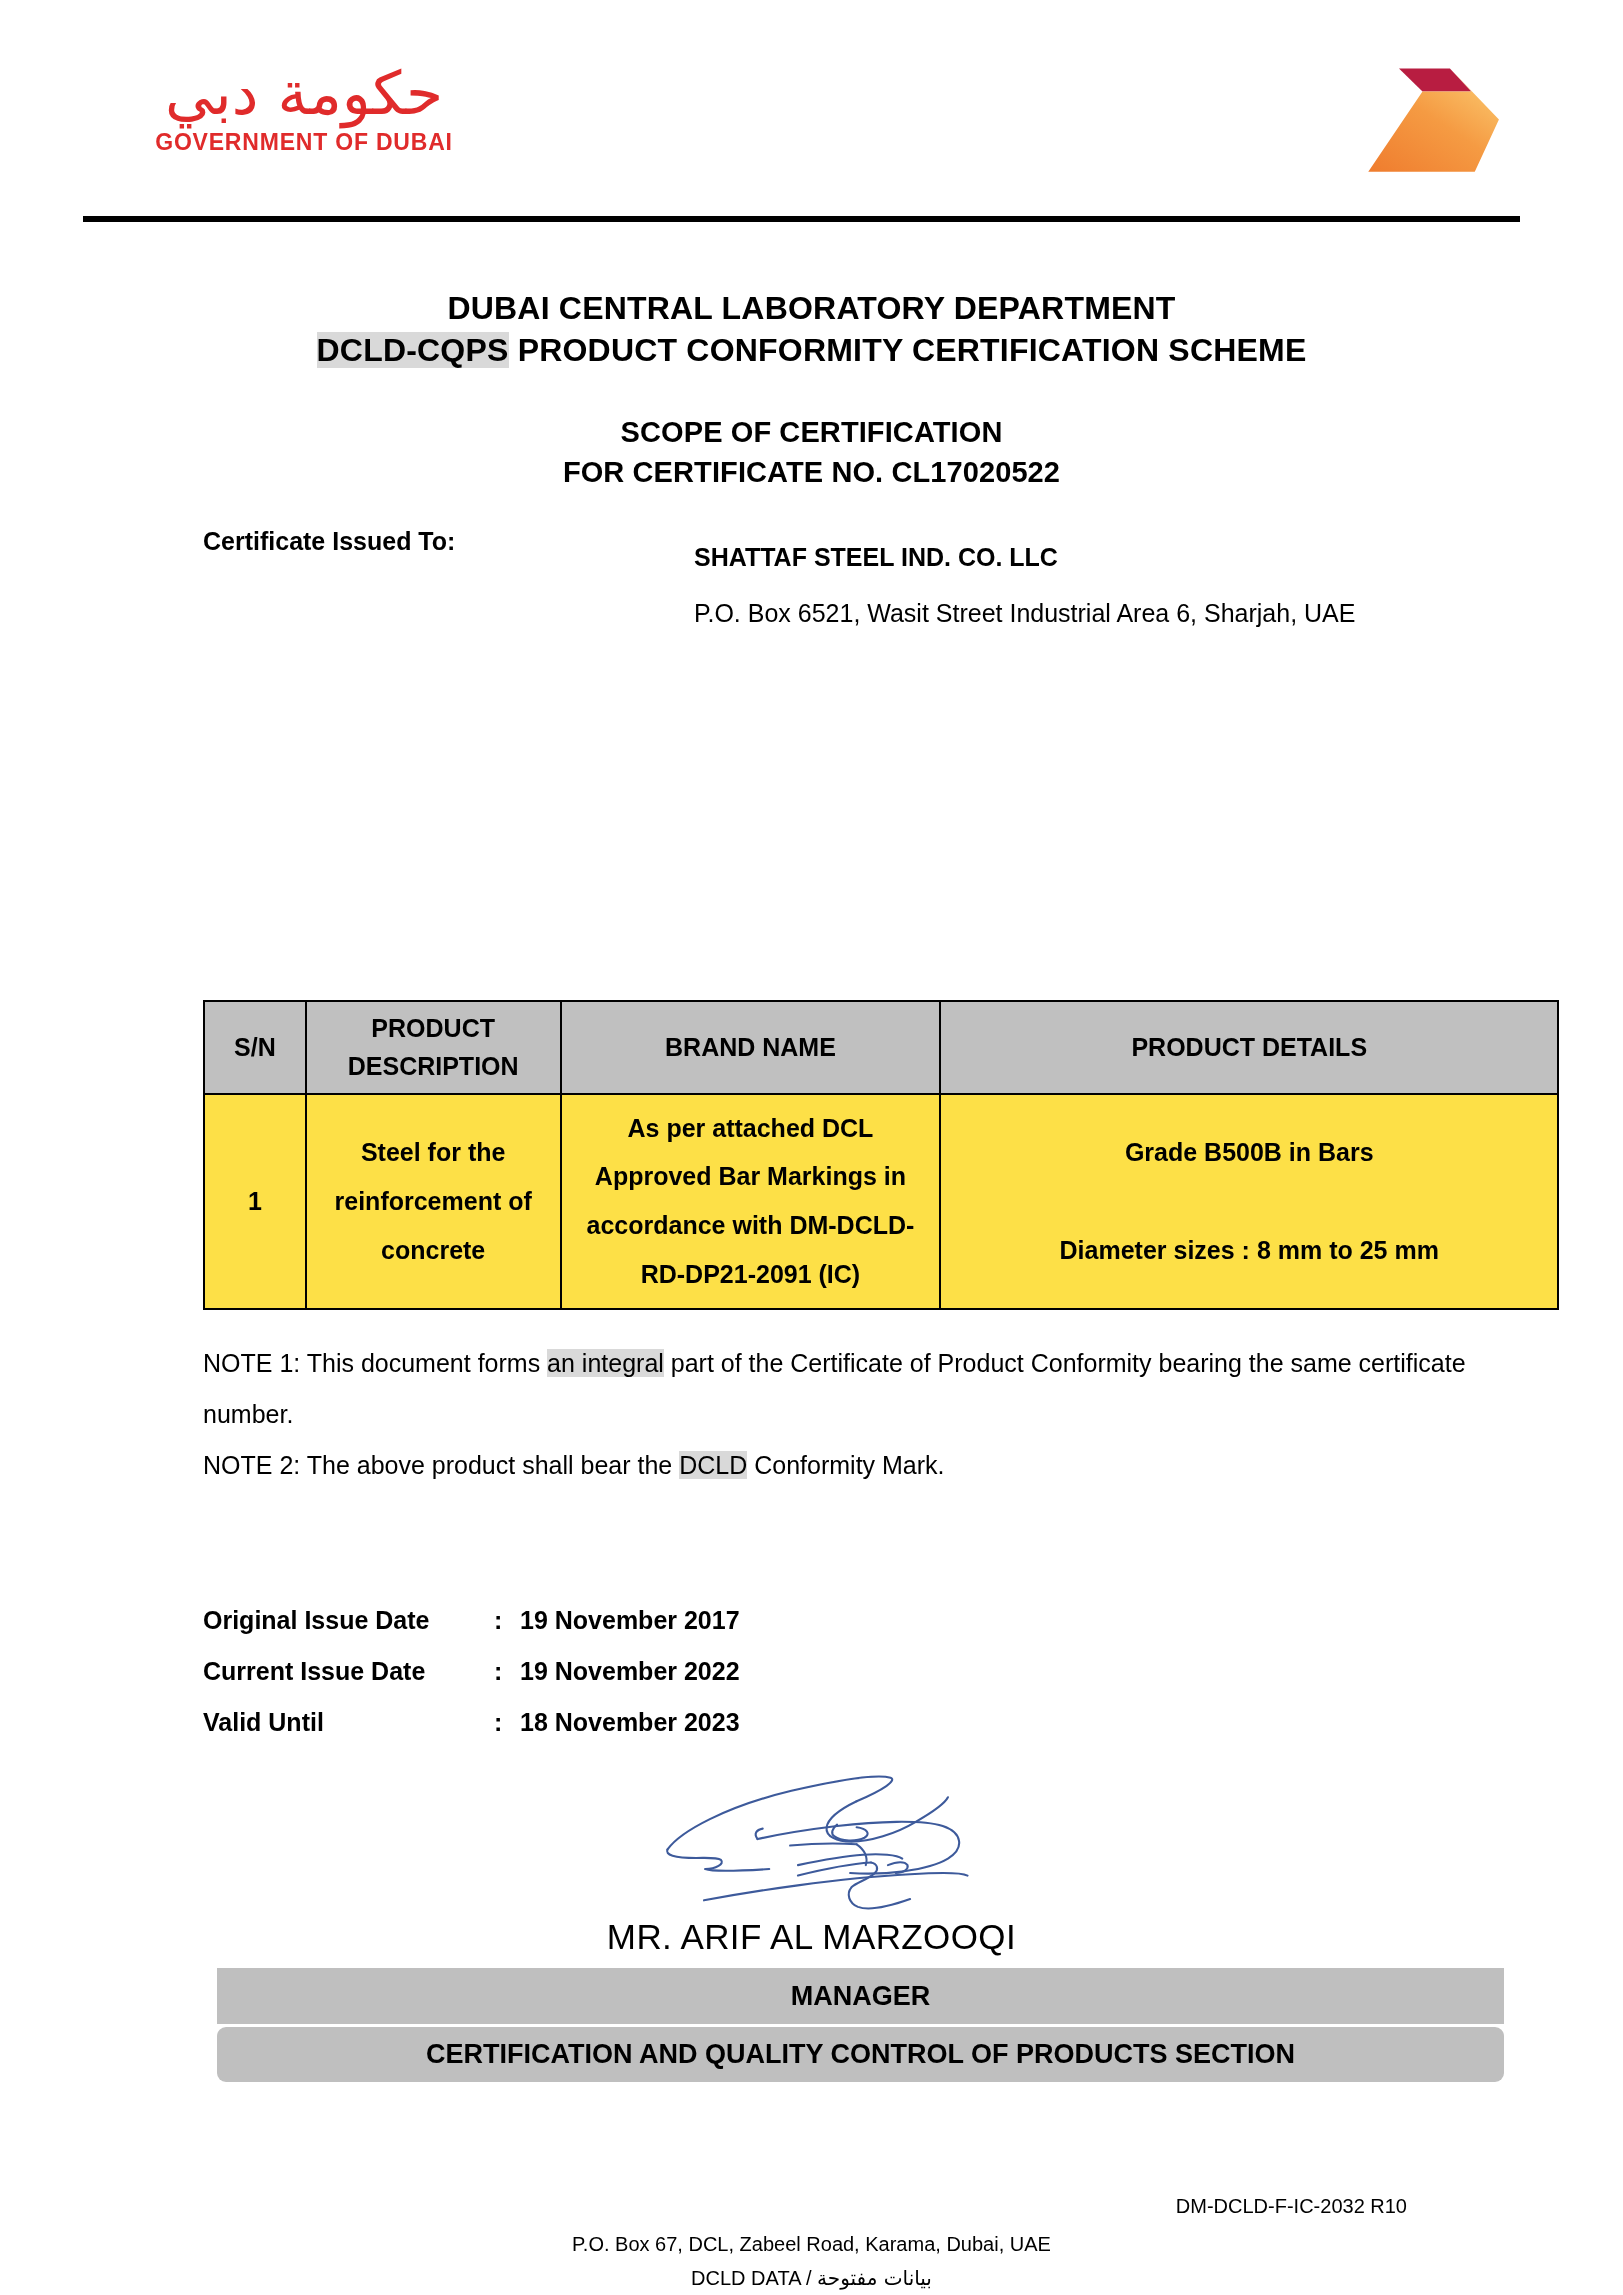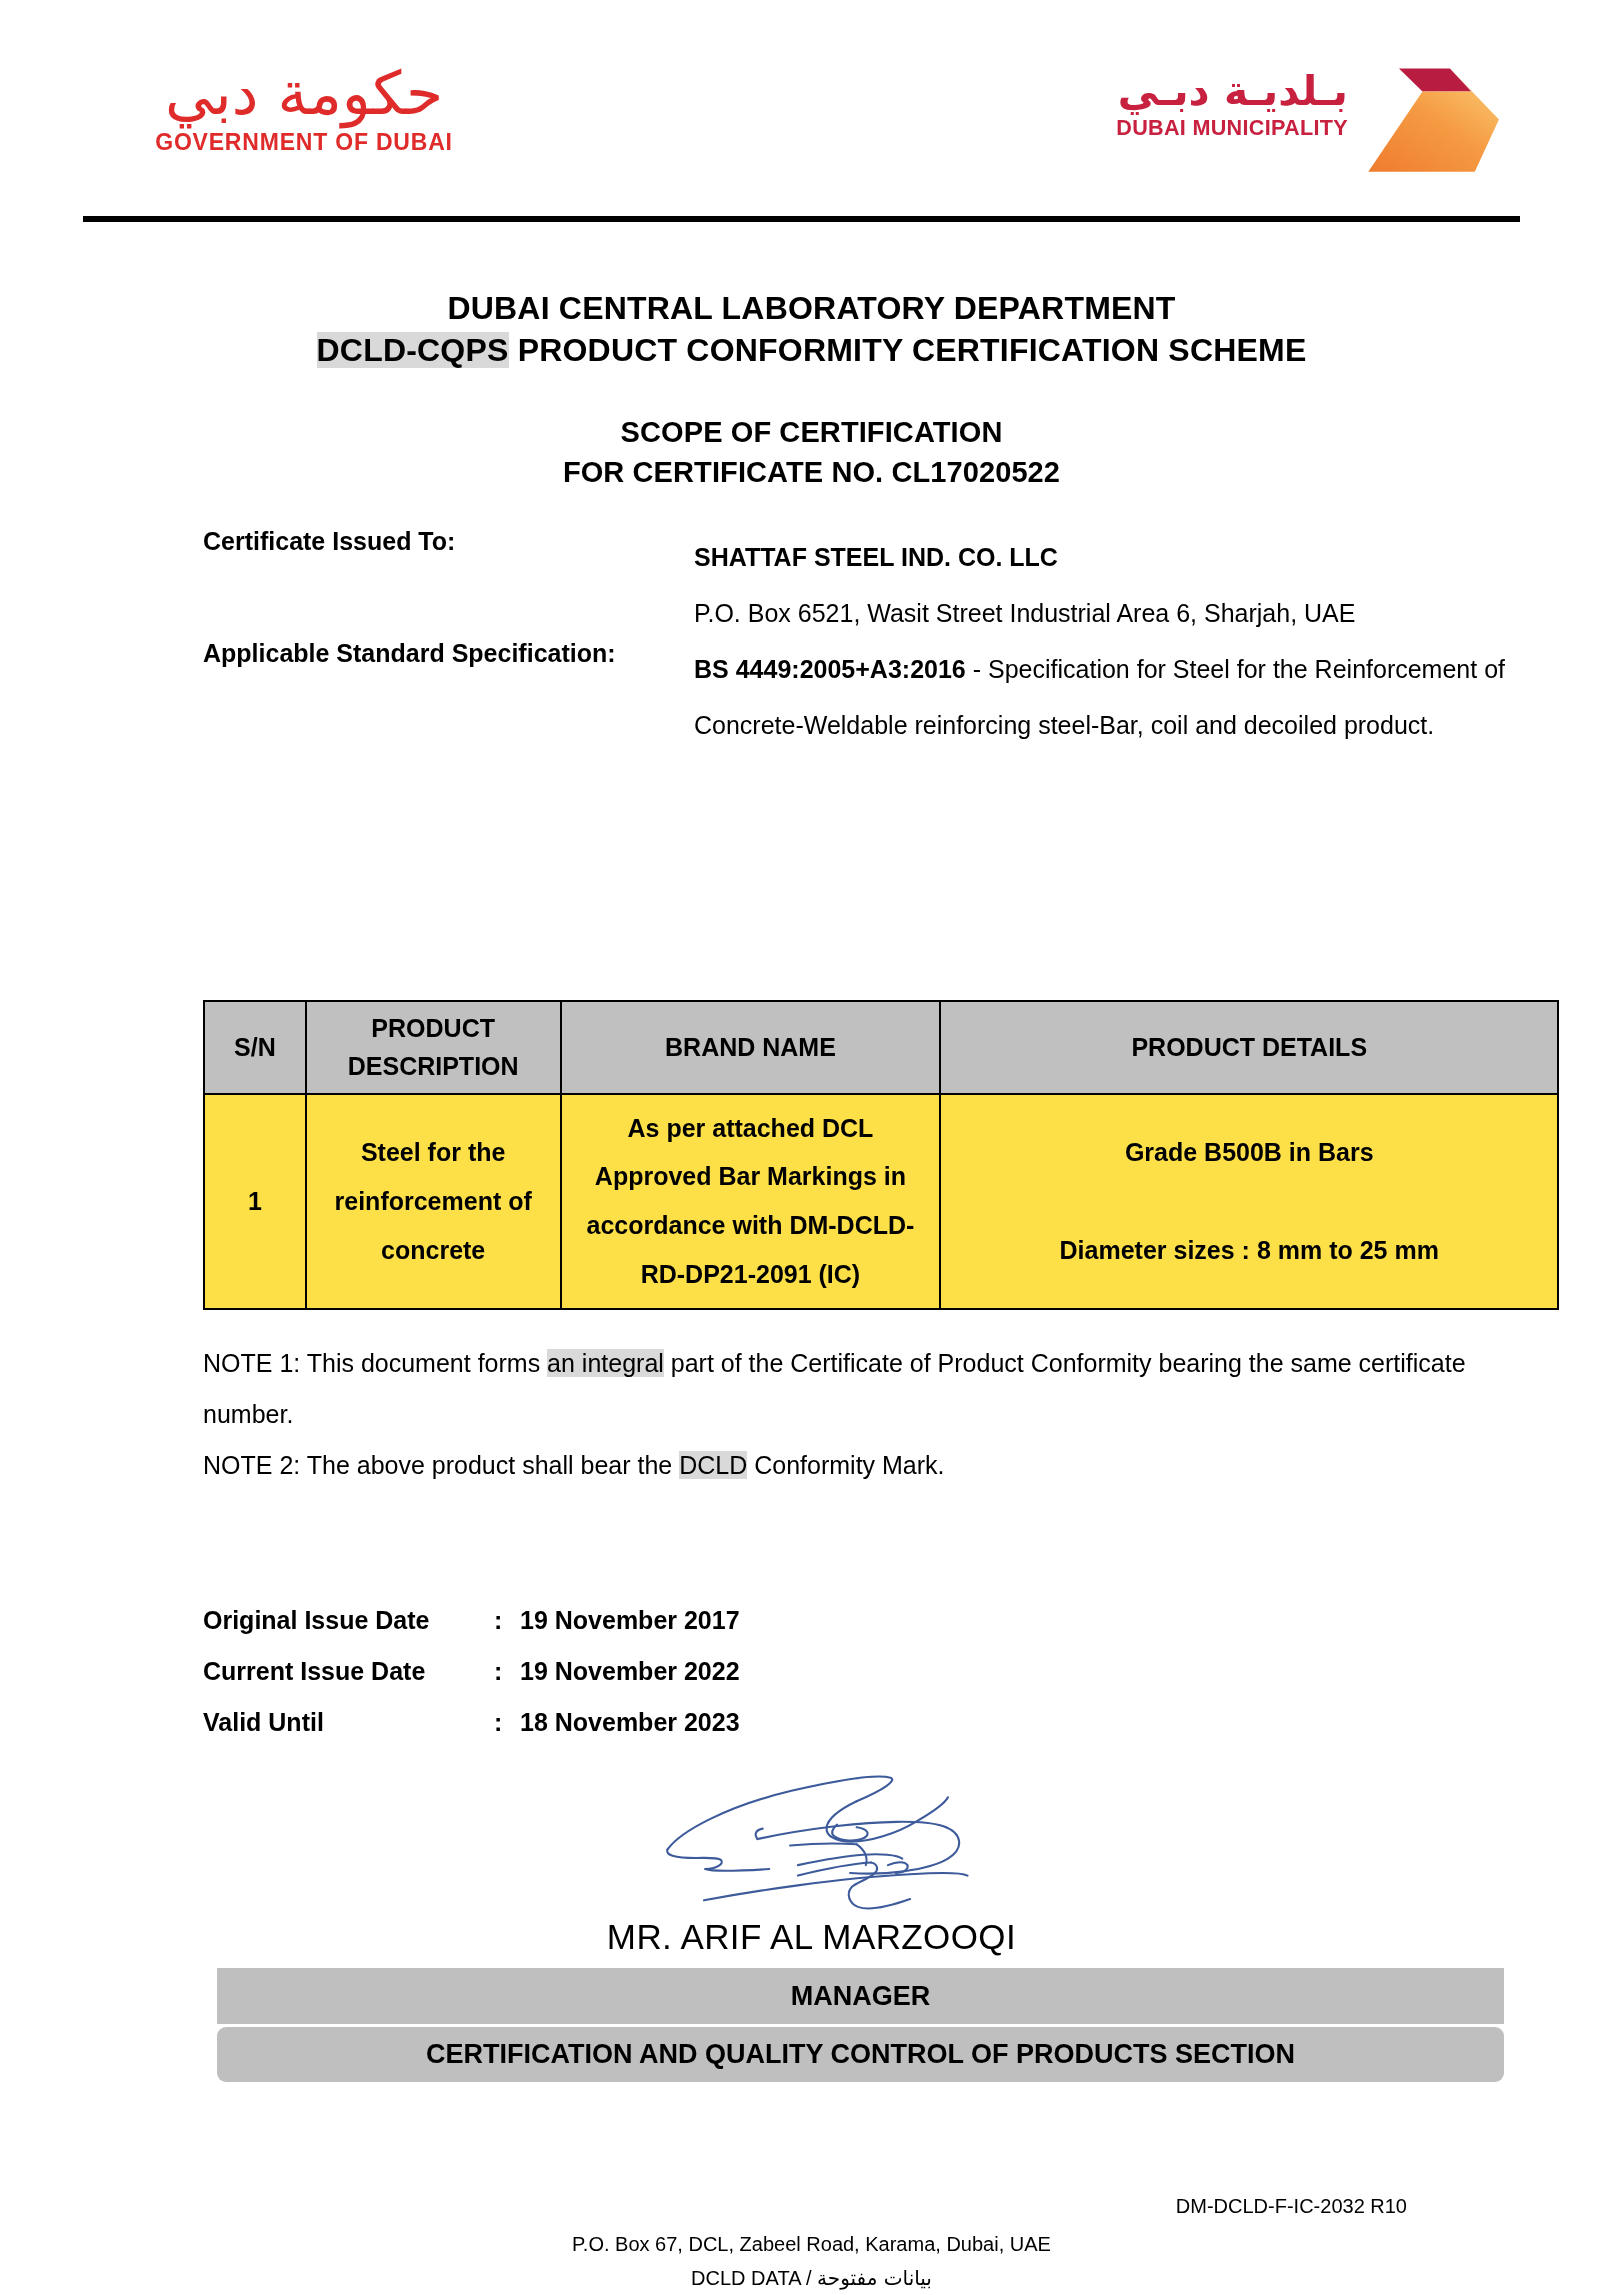--- a/index.html
+++ b/index.html
@@ -293,24 +293,20 @@
 <body>
 
 <div class="header">
 
   <div class="logo-gov">
     <div class="arabic">حكومة دبي</div>
     <div class="latin">GOVERNMENT OF DUBAI</div>
   </div>
 
   <div class="logo-dm">
-    <div class="dm-text">
-      <div class="dm-arabic">بـلديـة دبـي</div>
-      <div class="dm-latin">DUBAI MUNICIPALITY</div>
-    </div>
     <svg class="dm-mark" viewBox="0 0 225 185">
       <defs>
         <linearGradient id="gOrange" x1="0" y1="1" x2="0.85" y2="0">
           <stop offset="0" stop-color="#ef7c2e"></stop>
           <stop offset="0.55" stop-color="#f59b43"></stop>
           <stop offset="1" stop-color="#fbc96f"></stop>
         </linearGradient>
       </defs>
       <polygon points="52,10 130,10 163,45 88,45" fill="#b81d41"></polygon>
       <polygon points="130,10 205,88 168,168 5,168 88,45 163,45" fill="url(#gOrange)"></polygon>
@@ -334,24 +330,20 @@
 
   <div class="row r1">
     <div class="lbl">Certificate Issued To:</div>
     <div class="val"><b>SHATTAF STEEL IND. CO. LLC</b></div>
   </div>
 
   <div class="row r2">
     <div class="val">P.O. Box 6521, Wasit Street Industrial Area 6, Sharjah, UAE</div>
   </div>
 
-  <div class="row r3">
-    <div class="lbl">Applicable Standard Specification:</div>
-    <div class="val just"><b>BS  4449:2005+A3:2016</b><span> - Specification for Steel for the Reinforcement of Concrete-Weldable reinforcing steel-Bar, coil and decoiled product.</span></div>
-  </div>
 
 
 </div>
 
 <table class="tbl">
   <thead>
     <tr>
       <th class="c1">S/N</th>
       <th class="c2"><span>PRODUCT</span><br><span>DESCRIPTION</span></th>
       <th class="c3">BRAND NAME</th>

